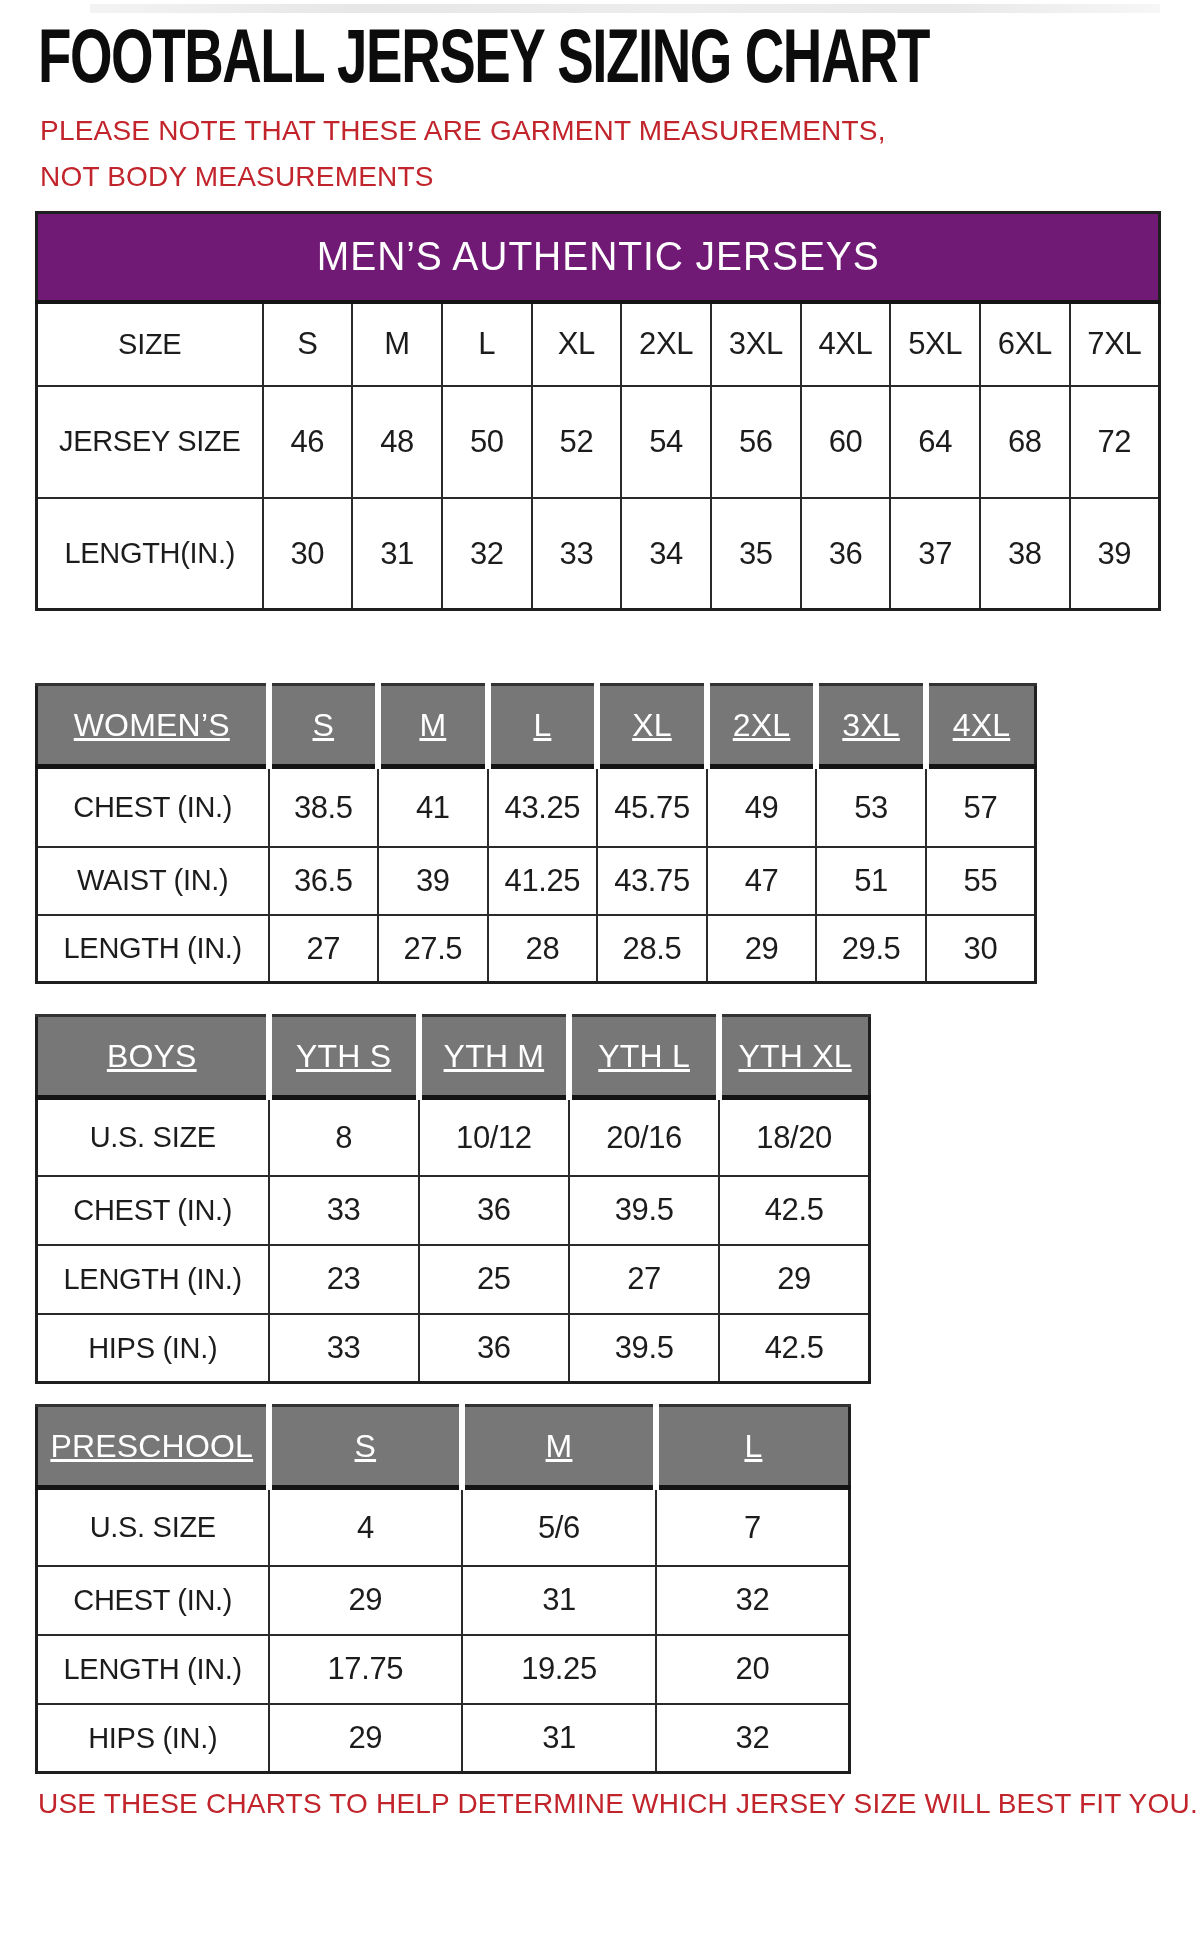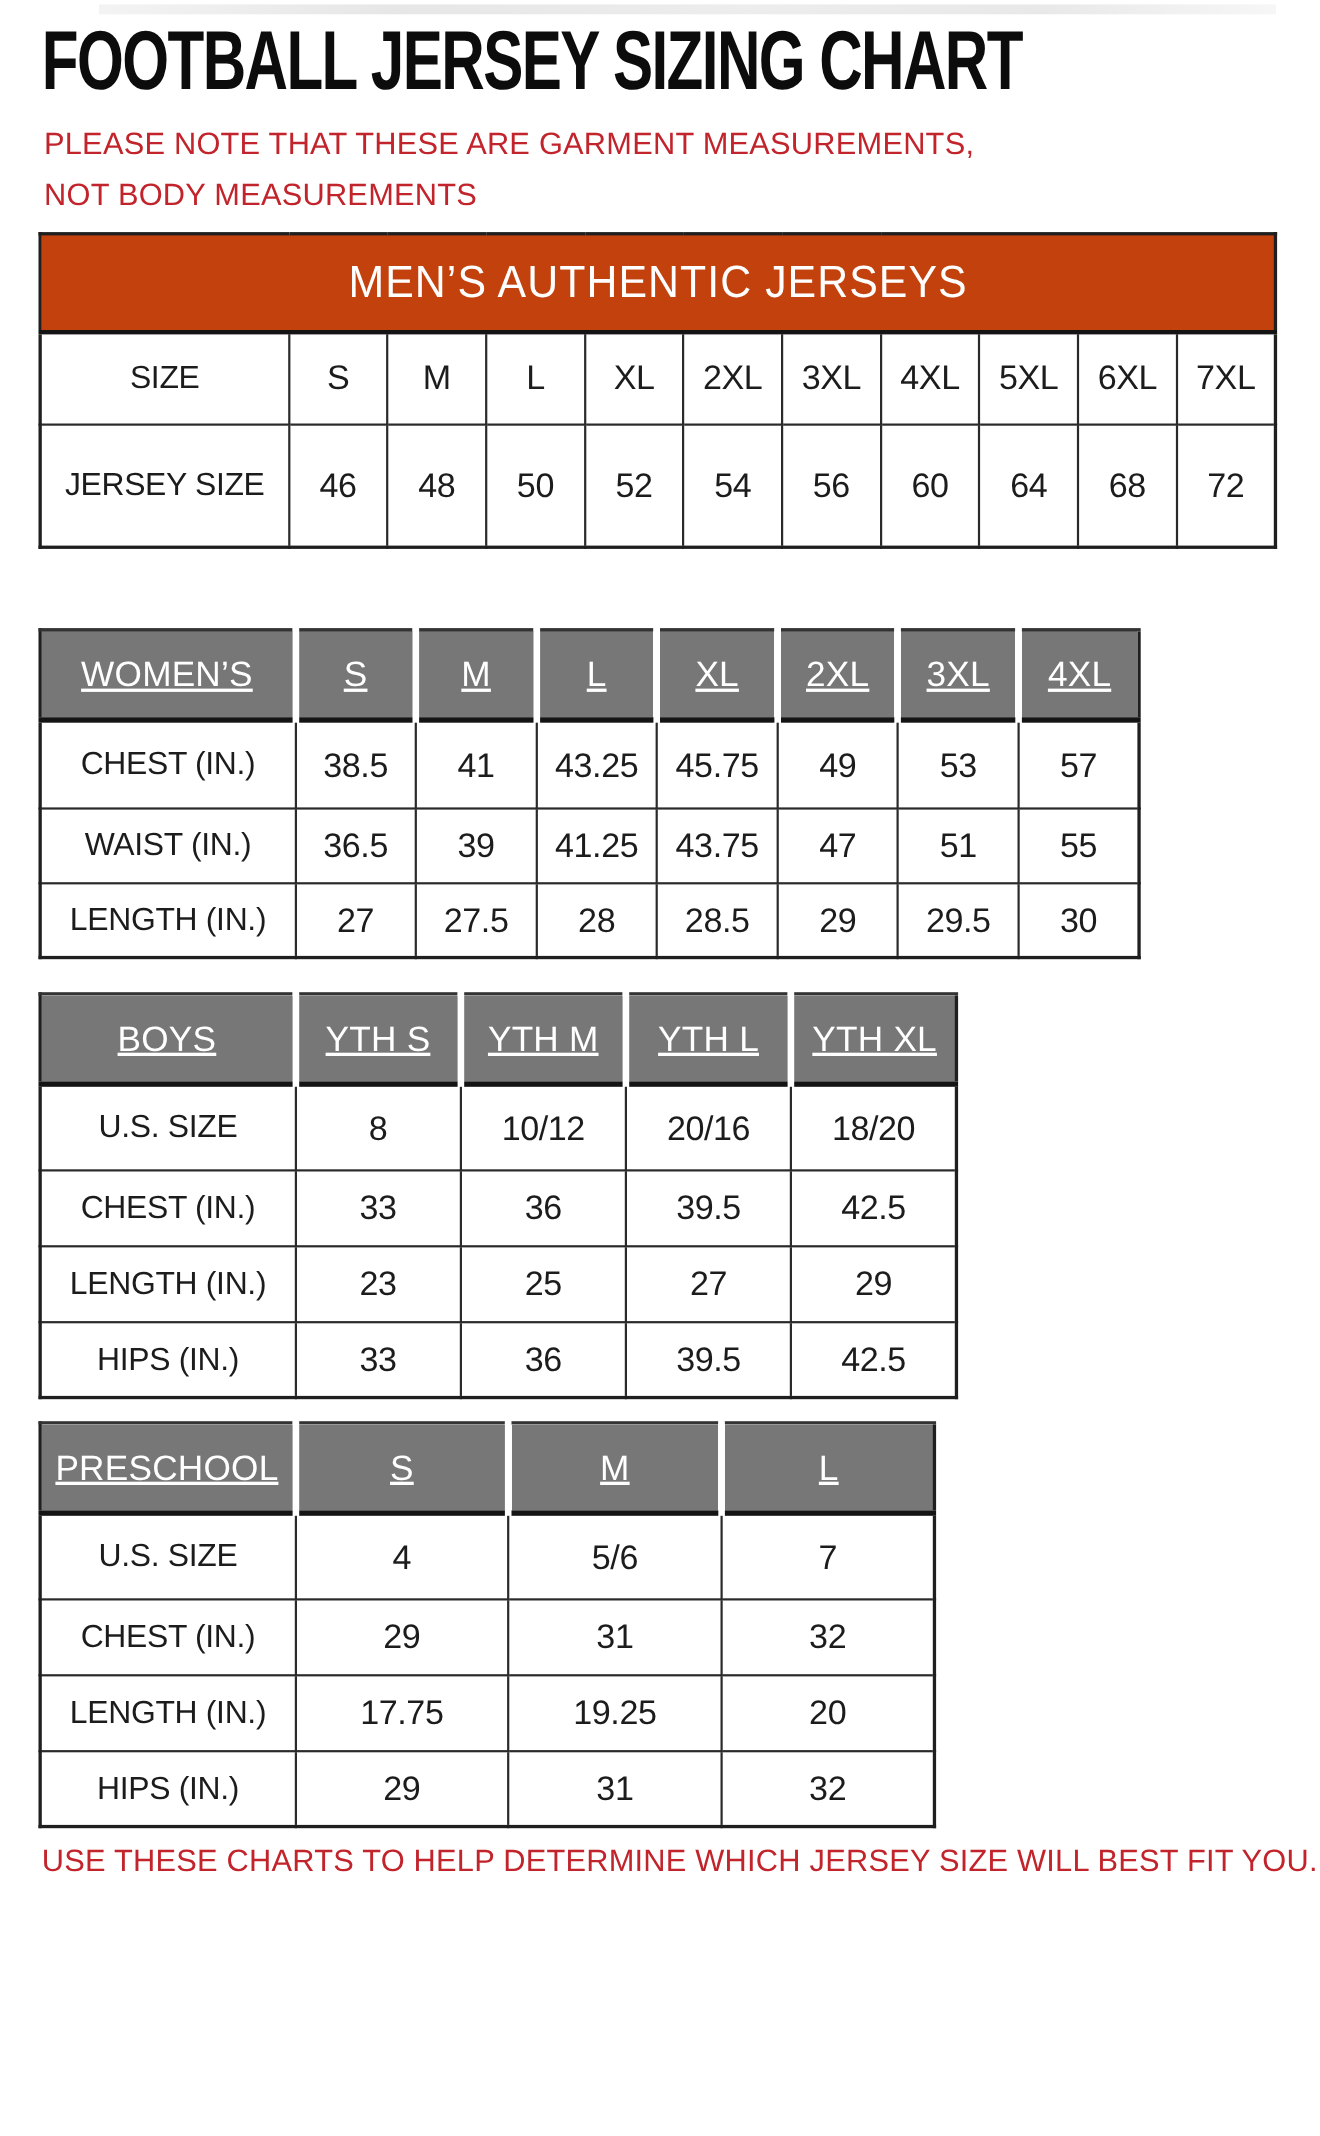--- a/index.html
+++ b/index.html
@@ -42,21 +42,21 @@
     text-align:center; vertical-align:middle;
     padding:0 4px; overflow:hidden;
   }
   table.tbl tbody td { font-size:31px; letter-spacing:-.4px; color:#1c1c1c; background:#fff; font-weight:400; }
   table.tbl td.label-cell { font-size:29px; letter-spacing:-.3px; white-space:pre-line; }
 
   
   table.mens { width:1126px; margin-top:12px; }
   table.mens col.c-label { width:226px; }
   tr.banner-row th {
-    background:#c2410c; color:#ffffff;
+    background:#701a75; color:#ffffff;
     height:86px; font-weight:400;
     border:2px solid #777777; border-bottom:4px solid #141414;
   }
   tr.banner-row th .banner-text {
     display:inline-block; font-size:41px; letter-spacing:1px;
     transform:scaleX(.95); transform-origin:center;
   }
   table.mens tbody tr { height:112px; }
   table.mens tbody tr:first-child { height:84px; }
 
@@ -143,20 +143,33 @@
         <td>48</td>
         <td>50</td>
         <td>52</td>
         <td>54</td>
         <td>56</td>
         <td>60</td>
         <td>64</td>
         <td>68</td>
         <td>72</td>
       </tr>
+      <tr>
+        <td class="label-cell">LENGTH(IN.)</td>
+        <td>30</td>
+        <td>31</td>
+        <td>32</td>
+        <td>33</td>
+        <td>34</td>
+        <td>35</td>
+        <td>36</td>
+        <td>37</td>
+        <td>38</td>
+        <td>39</td>
+      </tr>
     </tbody>
 </table>
 
 <table class="tbl womens">
   <colgroup>
     <col class="c-label">
       <col>
       <col>
       <col>
       <col>

